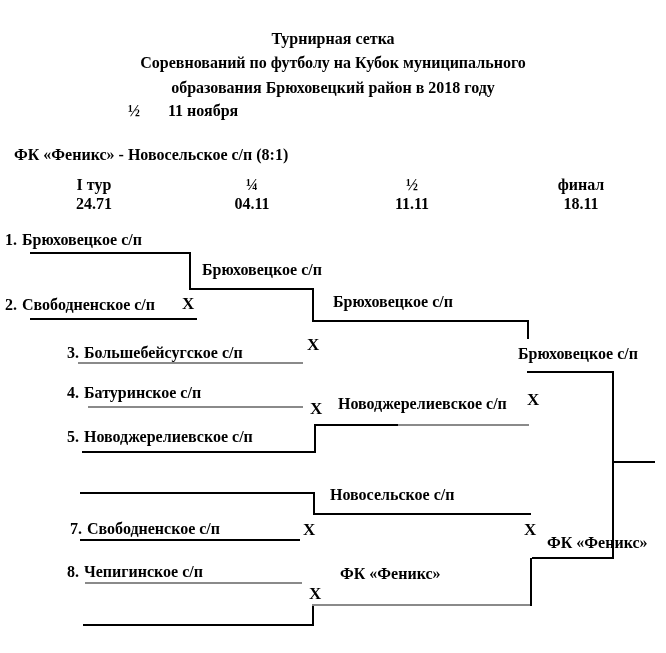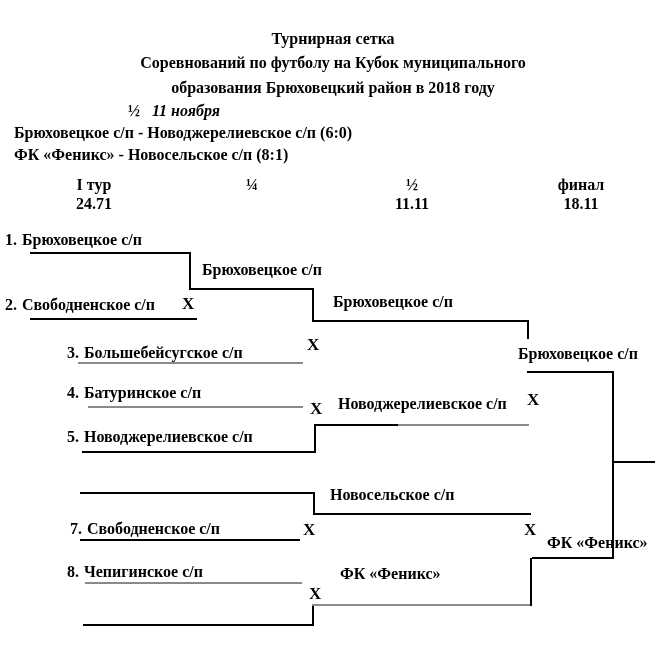--- a/index.html
+++ b/index.html
@@ -34,43 +34,43 @@
     text-align: center;
     font-size: 16px;
     line-height: 1.0;
   }
   .round-header .date { display: block; margin-top: 3px; }
   .team-name { margin-left: 5px; }
   .hl { position: absolute; height: 2px; background: #000000; }
   .vl { position: absolute; width: 2px; background: #000000; }
   .gray { background: #8a8a8a; }
   .xmark { position: absolute; font-size: 17px; line-height: 1.0; }
-  .note-date { margin-left: 12px; font-style: italic; }
+  .note-date { margin-left: 28px; }
 </style>
 </head>
 <body>
 
 <div class="page">
 
   <div class="center-line" style="top:55px">Соревнований по футболу на Кубок муниципального</div>
   <div class="center-line" style="top:31px">Турнирная сетка</div>
   <div class="center-line" style="top:80px">образования Брюховецкий район в 2018 году</div>
 
   <div class="txt" style="left:128px; top:103px">
     <span>½</span><span class="note-date">11 ноября</span>
   </div>
-  <div class="txt" style="left:14px; top:125px">Брюховецкое с/п - Новоджерелиевское с/п (6:0)</div>
   <div class="txt" style="left:14px; top:147px">ФК «Феникс» - Новосельское с/п (8:1)</div>
 
   <div class="round-header" style="left:34px;  top:177px">
     <span>I тур</span>
     <span class="date">24.71</span>
   </div>
   <div class="round-header" style="left:192px; top:177px">
     <span>¼</span>
+    <span class="date">04.11</span>
   </div>
   <div class="round-header" style="left:352px; top:177px">
     <span>½</span>
     <span class="date">11.11</span>
   </div>
   <div class="round-header" style="left:521px; top:177px">
     <span>финал</span>
     <span class="date">18.11</span>
   </div>
 

